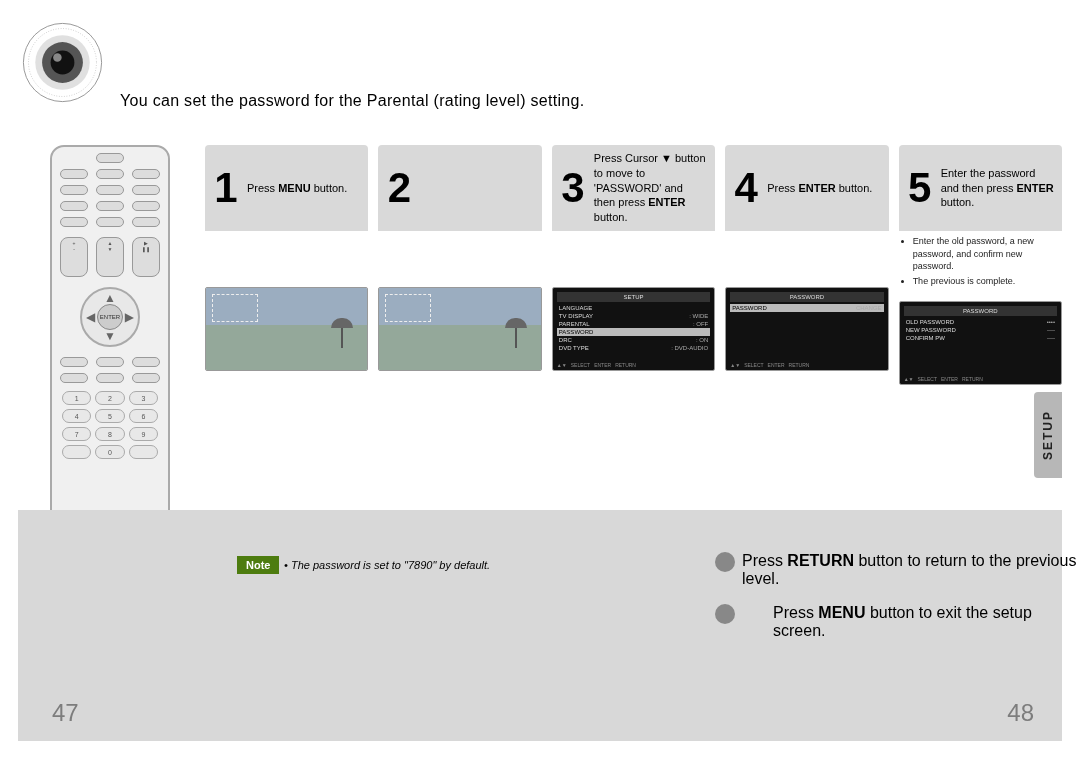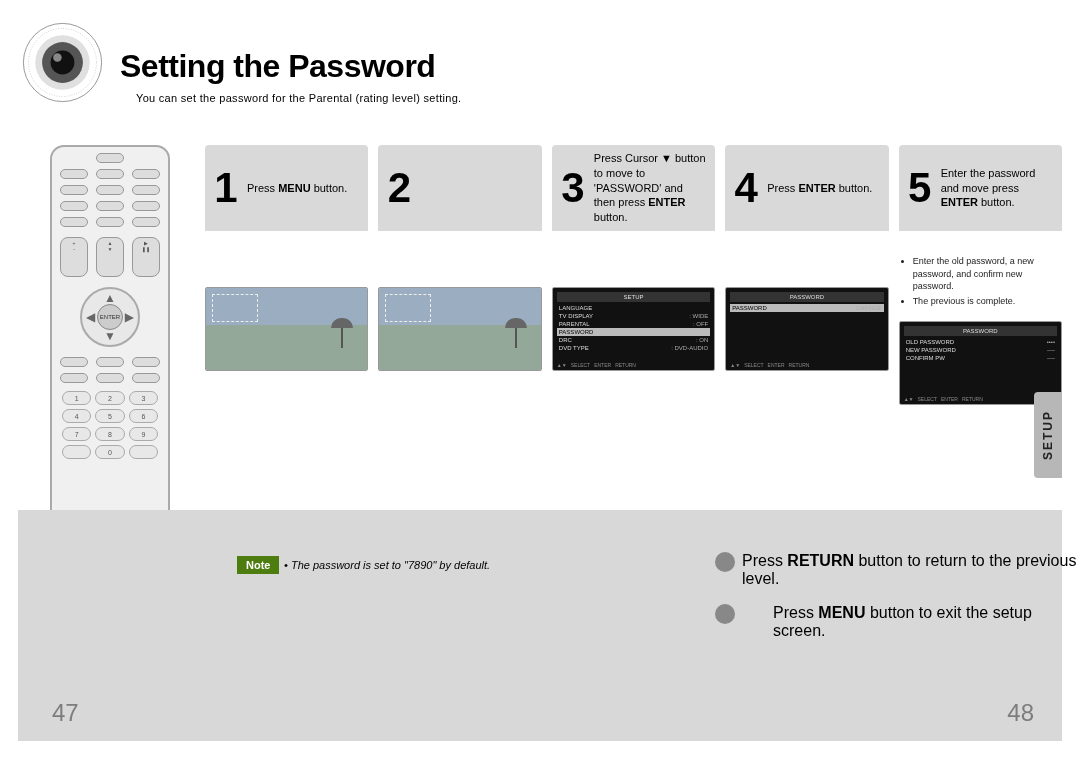--- a/index.html
+++ b/index.html
@@ -29,23 +29,23 @@
   .page-title {
     position: absolute;
     left: 100px;
     top: 28px;
     font-size: 32px;
     font-weight: bold;
     letter-spacing: -0.5px;
   }
   .page-subtitle {
     position: absolute;
-    left: 116px;
+    left: 100px;
     top: 72px;
-    font-size: 11px;
+    font-size: 16px;
     letter-spacing: 0.3px;
   }
   
   .remote {
     position: absolute;
     left: 50px;
     top: 145px;
     width: 120px;
     height: 520px;
     background: #f0f0f0;
@@ -140,21 +140,21 @@
   }
   .osd-row{display:flex; justify-content:space-between; padding:1px 2px;}
   .osd-row.hl{background:#bbb; color:#000;}
   .osd-title{background:#333; padding:2px; text-align:center; font-size:6px; margin-bottom:2px;}
   .osd-right{color:#aaa;}
   .osd-foot{position:absolute; bottom:2px; left:4px; right:4px; display:flex; gap:4px; font-size:5px; color:#888;}
 
   
   .step-notes {
     font-size: 9px;
-    margin-top: 24px;
+    margin-top: 4px;
     line-height:1.4;
     color:#222;
   }
   .step-notes li{ list-style: disc; margin-left:14px; margin-bottom:2px;}
 
   
   .grey-zone {
     position:absolute;
     left:18px; right:18px; top:510px; bottom:22px;
     background:#d8d8d8;
@@ -217,21 +217,20 @@
   <div class="speaker-icon">
     <svg viewBox="0 0 100 100" width="85" height="85">
       <circle cx="50" cy="50" r="46" fill="none" stroke="#888" stroke-width="1"></circle>
       <circle cx="50" cy="50" r="40" fill="none" stroke="#999" stroke-width="0.6" stroke-dasharray="1 2"></circle>
       <circle cx="50" cy="50" r="32" fill="#e0e0e0"></circle>
       <circle cx="50" cy="50" r="24" fill="#555"></circle>
       <circle cx="50" cy="50" r="14" fill="#111"></circle>
       <circle cx="44" cy="44" r="5" fill="#fff" opacity="0.5"></circle>
     </svg>
   </div>
-  <h1 class="page-title">Setting the Password</h1>
   <div class="page-subtitle">You can set the password for the Parental (rating level) setting.</div>
 </div>
 
 <div class="remote">
   <div class="remote-row">
       <div class="remote-btn"></div>
     </div>
   <div class="remote-row">
       <div class="remote-btn"></div>
       <div class="remote-btn"></div>
@@ -375,21 +374,21 @@
             <span>SELECT</span>
             <span>ENTER</span>
             <span>RETURN</span>
           </div>
         </div>
       </div>
     </div>
     <div class="step">
       <div class="step-header">
         <div class="step-num">5</div>
-        <div class="step-text"><span>Enter the password and move press </span><b>ENTER</b><span> button.</span></div>
+        <div class="step-text"><span>Enter the password and then press </span><b>ENTER</b><span> button.</span></div>
       </div>
       <ul class="step-notes">
         <li>Enter the old password, a new password, and confirm new password.</li>
         <li>The previous is complete.</li>
       </ul>
       <div class="step-media" style="margin-top: 14px;">
         <div class="osd">
           <div class="osd-title">PASSWORD</div>
           <div class="osd-row">
             <span>OLD PASSWORD</span>

